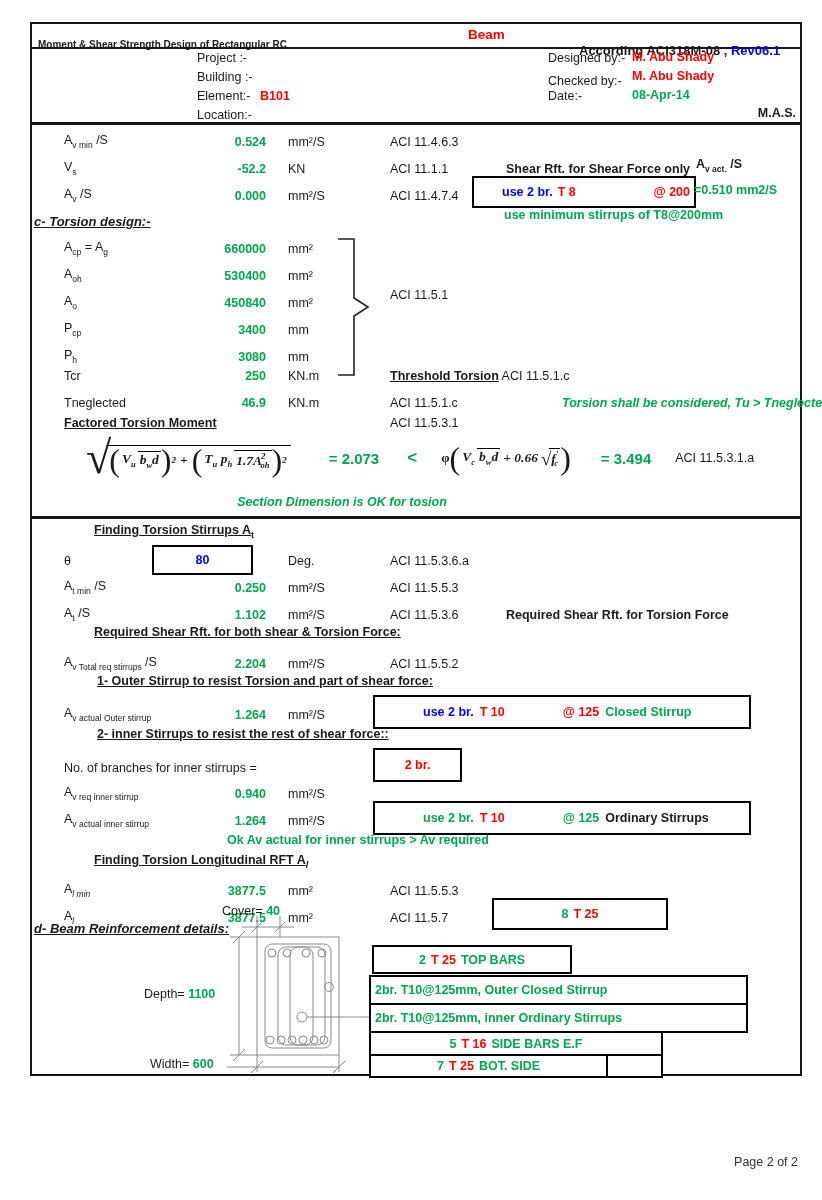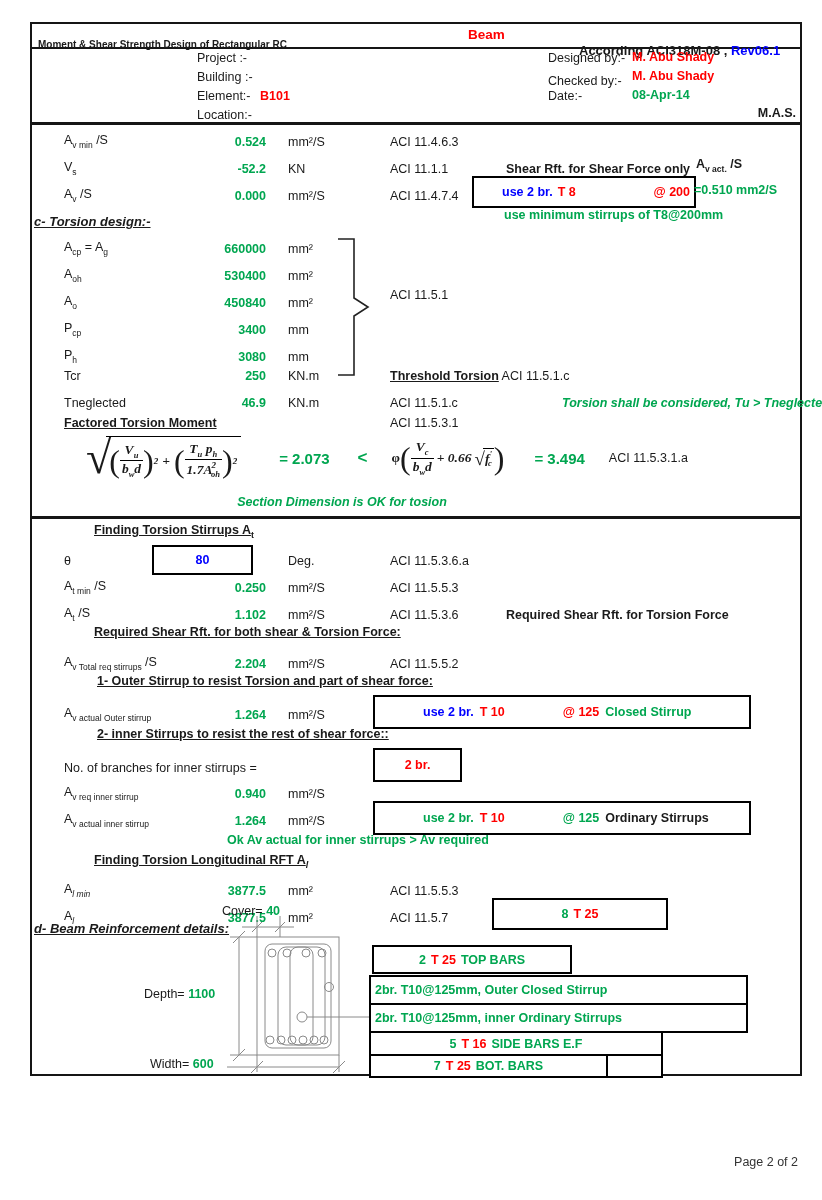--- a/index.html
+++ b/index.html
@@ -23,21 +23,21 @@
   .c5{padding-left:16px;white-space:nowrap;}
   .h{font-weight:700;text-decoration:underline;position:absolute;white-space:nowrap;}
   .hi{font-style:italic;}
   .gnote{color:#00A650;font-weight:700;position:absolute;white-space:nowrap;}
   .ginote{color:#00A650;font-weight:700;font-style:italic;position:absolute;white-space:nowrap;}
   .bbox{position:absolute;border:2px solid #000;display:flex;align-items:center;background:#fff;}
   .brsvg{position:absolute;}
   
   .eq{position:absolute;left:54px;top:402px;height:64px;display:flex;align-items:center;
       font-family:"Liberation Serif",serif;font-style:italic;font-weight:700;font-size:13.5px;}
-  .frac{display:inline-flex;flex-direction:column;align-items:center;line-height:1.15;}
+  .frac{display:inline-flex;align-items:center;line-height:1.15;}
   .frac .fn{padding:0 2px;white-space:nowrap;}
   .frac .fd{border-top:1.4px solid #000;padding:0 2px;white-space:nowrap;}
   .frac sub,.eq sub{font-size:8.5px;} .eq sup{font-size:9px;}
   .bigp{font-size:32px;font-weight:400;line-height:0;font-style:normal;}
   .sqrtsym{font-size:46px;font-weight:400;line-height:.85;font-style:normal;margin-right:-5px;}
   .radbody{border-top:1.7px solid #000;display:flex;align-items:center;padding:4px 4px 0 3px;}
   .eqres{font-family:"Liberation Sans",sans-serif;font-style:normal;color:#00A650;
          font-weight:700;font-size:15px;}
   .eqref{font-family:"Liberation Sans",sans-serif;font-style:normal;font-weight:400;font-size:12.5px;}
   .ltsym{color:#00A650;font-style:normal;font-size:17px;font-family:"Liberation Sans",sans-serif;}
@@ -365,19 +365,19 @@
   </div>
   <div class="bbox" style="left:337px;top:1007px;width:290px;height:21px;justify-content:center">
     <span class="green bold">5</span>
     <span class="red bold" style="margin-left:5px">T 16</span>
     <span class="green bold" style="margin-left:5px">SIDE BARS E.F</span>
   </div>
   <div class="bbox" style="left:337px;top:1030px;width:290px;height:20px">
     <span style="width:235px;display:flex;justify-content:center;border-right:2px solid #000;height:100%;align-items:center">
       <span class="green bold">7</span>
       <span class="red bold" style="margin-left:5px">T 25</span>
-      <span class="green bold" style="margin-left:5px">BOT. BARS</span>
+      <span class="green bold" style="margin-left:5px">BOT. SIDE</span>
     </span>
   </div>
 
 </div>
 
 <span class="footer">Page 2 of 2</span>
 
 </body></html>

